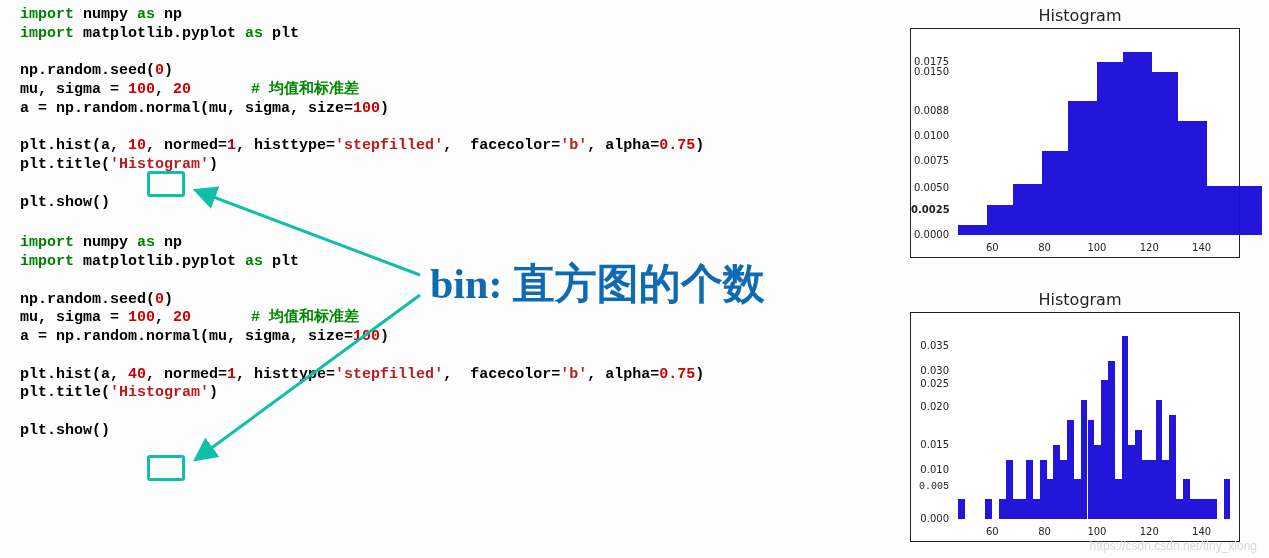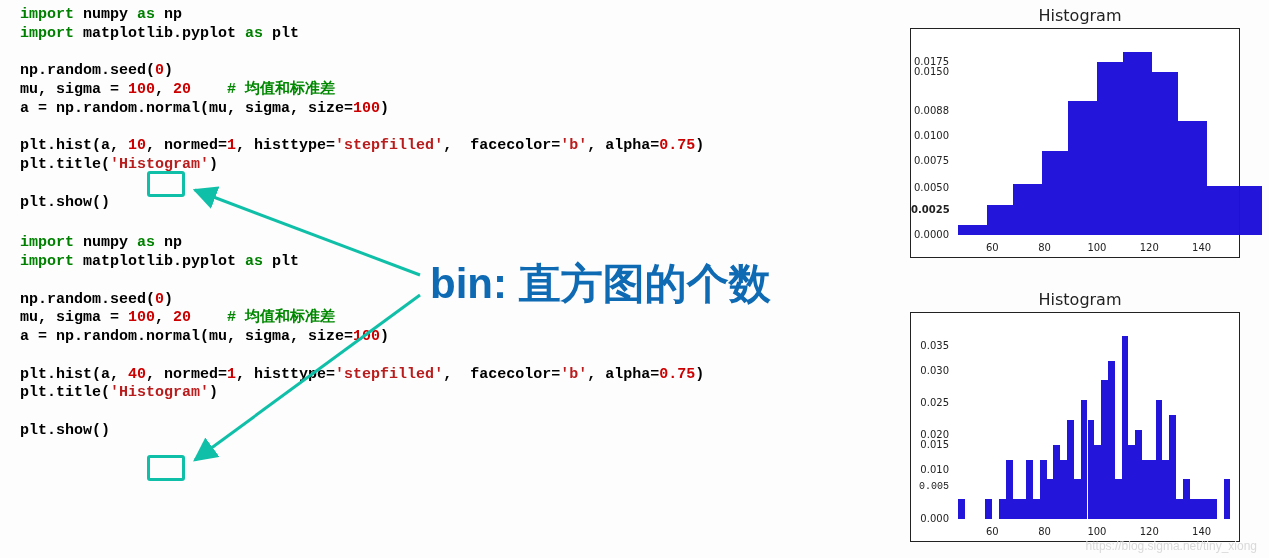--- a/index.html
+++ b/index.html
@@ -10,29 +10,29 @@
     background:#fdfdfd;
     position:relative; overflow:hidden;
   }
   .code-area {
     position:absolute; left:20px; top:6px; width:830px;
   }
   .block { margin-bottom:22px; white-space:pre; font-weight:bold; }
   .kw  { color:#008000; }   
   .num { color:#cc0000; }
   .str { color:#b91c1c; }
-  .cmt { color:#008800; }
+  .cmt { color:#008800;margin-left:24px; }
   
   .hi-box {
     position:absolute; border:3px solid #0fbfa8; border-radius:3px;
     width:38px; height:26px; pointer-events:none;
   }
   .annotation {
     position:absolute; left:430px; top:258px;
-    font-family: Liberation Sans, sans-serif;
+    font-family: Liberation Serif, serif;
     font-size:42px; font-weight:bold; color:#0f6ab4;
     pointer-events:none;
   }
   .arrow { position:absolute; pointer-events:none; }
   .chart-panel-1 { position:absolute; left:910px; top:6px; width:340px; }
   .chart-panel-2 { position:absolute; left:910px; top:290px; width:340px; }
   .chart-title {
     text-align:center; font-family:"DejaVu Sans","Helvetica",sans-serif;
     font-size:16px; color:#222; margin-bottom:2px; font-weight:normal;
   }
@@ -174,25 +174,25 @@
         <div class="bar" style="left: 250.168px; width: 6.80374px; height: 19.8px;"></div>
         <div class="bar" style="left: 256.972px; width: 6.80374px; height: 19.8px;"></div>
         <div class="bar" style="left: 270.579px; width: 6.80374px; height: 39.6px;"></div>
       </div>
     <div id="yt2"></div>
       <div id="xt2"></div>
   <div class="ytick" style="top: 206px;">0.000</div>
       <div class="ytick" style="top: 174px; font-family: Liberation Mono, monospace;">0.005</div>
       <div class="ytick" style="top: 156.5px;">0.010</div>
       <div class="ytick" style="top: 131.75px;">0.015</div>
-      <div class="ytick" style="top: 122px;">0.020</div>
-      <div class="ytick" style="top: 90px;">0.025</div>
+      <div class="ytick" style="top: 94px;">0.020</div>
+      <div class="ytick" style="top: 71px;">0.025</div>
       <div class="ytick" style="top: 57.5px;">0.030</div>
       <div class="ytick" style="top: 32.75px;">0.035</div>
       <div class="xtick" style="left: 81.2523px;">60</div>
       <div class="xtick" style="left: 133.589px;">80</div>
       <div class="xtick" style="left: 185.925px;">100</div>
       <div class="xtick" style="left: 238.262px;">120</div>
       <div class="xtick" style="left: 290.598px;">140</div>
     </div>
 </div>
 
-<div class="watermark">https://blog.sigma.net/tiny_xiong</div>
+<div class="watermark">https://csdn.csdn.net/tiny_xiong</div>
 
 </body></html>

